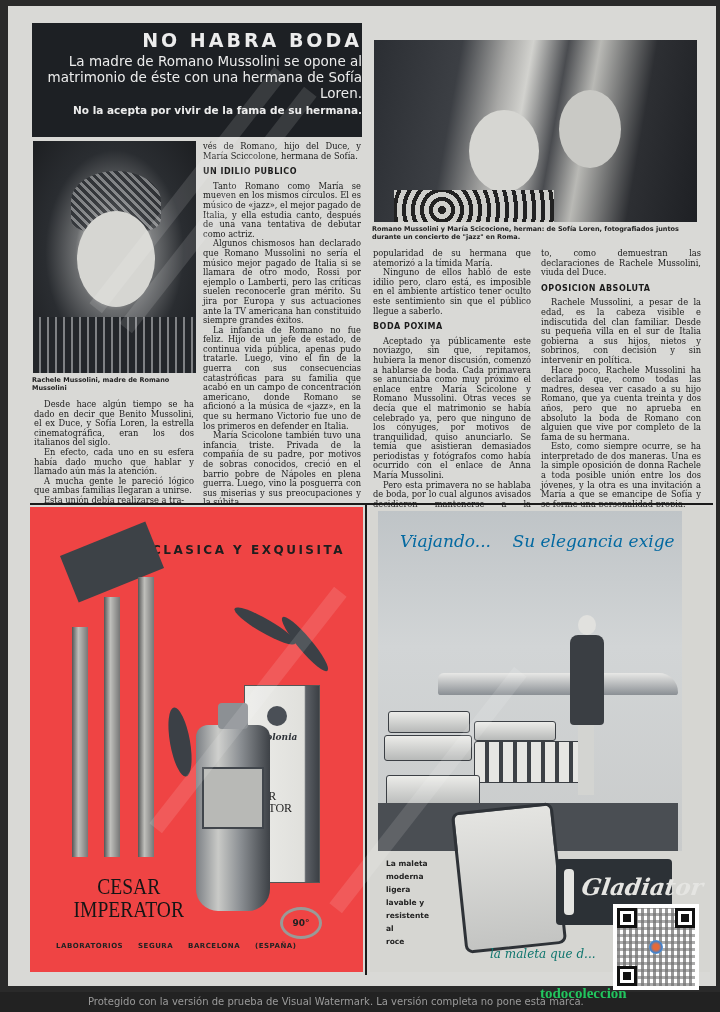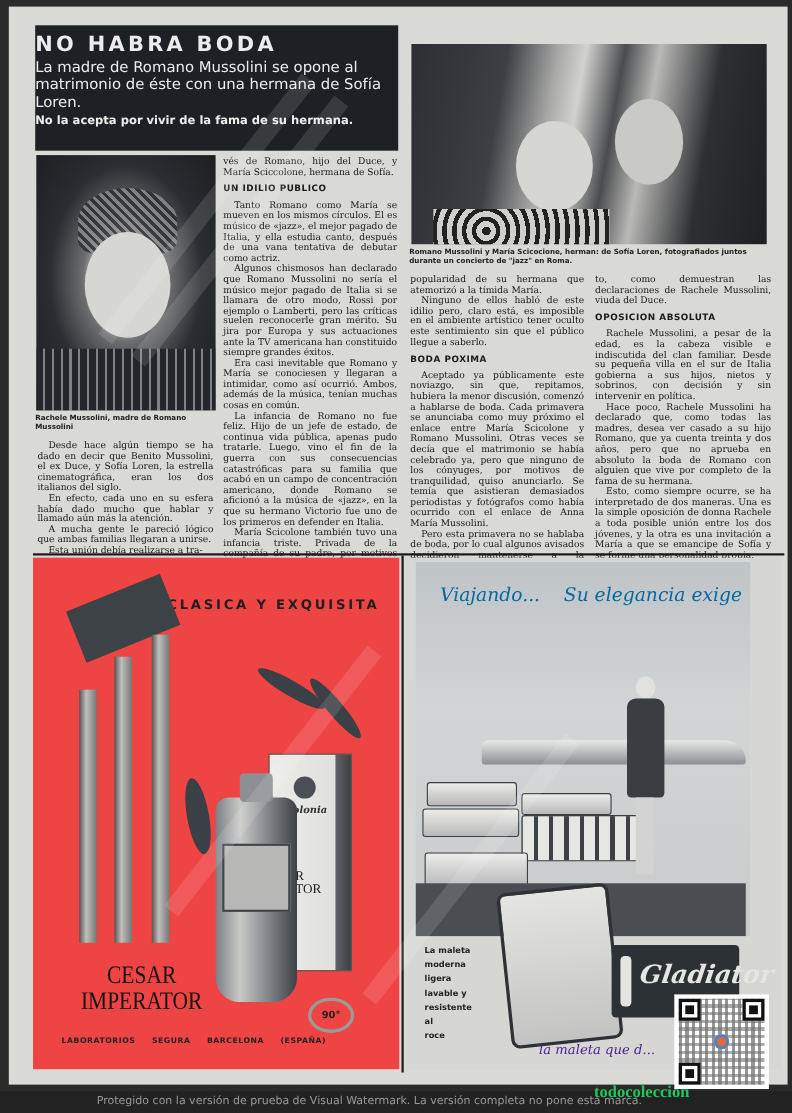--- a/index.html
+++ b/index.html
@@ -1,18 +1,18 @@
 <!DOCTYPE html>
 <html><head>
 <meta charset="utf-8">
 <style>
   html, body { margin: 0; padding: 0; }
   body { width: 720px; height: 1012px; background: #2a2a2a; position: relative; overflow: hidden; font-family: "DejaVu Serif", serif; }
   .page { position: absolute; left: 8px; top: 6px; width: 708px; height: 980px; background: #d9d9d6; }
-  .headline-box { position: absolute; left: 32px; top: 23px; width: 330px; height: 114px; background: #1d2024; color: #ececec; text-align: left; font-family: "DejaVu Sans", sans-serif; }
+  .headline-box { position: absolute; left: 32px; top: 23px; width: 330px; height: 114px; background: #1d2024; color: #ececec; text-align: right; font-family: "DejaVu Sans", sans-serif; }
   .headline-box .h1 { font-size: 19px; font-weight: bold; letter-spacing: 3px; margin-top: 6px; }
   .headline-box .h2 { font-size: 13.5px; font-weight: normal; line-height: 16px; margin-top: 2px; }
   .headline-box .h3 { font-size: 10.5px; font-weight: bold; margin-top: 3px; }
   .photo { position: absolute; overflow: hidden; }
   .photo-mother { left: 33px; top: 141px; width: 163px; height: 232px; background: radial-gradient(ellipse at 50% 48%, #c9c9c6 0 22%, #6c6e70 34%, #2a2d31 60%, #1b1d20 100%); }
   .photo-couple { left: 374px; top: 40px; width: 323px; height: 182px; background: linear-gradient(100deg, #2b2e33 0%, #3c3f44 25%, #a8a8a6 38%, #d2d2ce 45%, #4a4c50 55%, #b9b9b5 64%, #2d2f33 80%, #1e2024 100%); }
   .face { position: absolute; border-radius: 50%; background: #d6d6d2; }
   .caption { position: absolute; font-family: "DejaVu Sans", sans-serif; font-size: 6.5px; font-weight: bold; color: #222; line-height: 8px; }
   .col { position: absolute; font-size: 8.3px; line-height: 9.6px; color: #1a1a1a; text-align: justify; }
   .col p { margin: 0; text-indent: 10px; }
@@ -41,21 +41,21 @@
   .sky { position: absolute; left: 8px; top: 4px; width: 304px; height: 340px; background: linear-gradient(180deg, #bfc4c7 0, #d2d5d6 40%, #c9cbcb 100%); }
   .plane { position: absolute; left: 60px; top: 162px; width: 240px; height: 22px; background: linear-gradient(180deg, #e8e8e6 0, #8a8f94 100%); border-radius: 12px 40px 6px 6px; }
   .suitcase { position: absolute; background: linear-gradient(180deg, #ecece9 0, #b7b9b8 100%); border: 1px solid #3b3f44; border-radius: 3px; }
   .woman { position: absolute; left: 188px; top: 104px; width: 40px; height: 180px; }
   .woman .head { position: absolute; left: 12px; top: 0; width: 18px; height: 20px; border-radius: 50%; background: #e1e1de; }
   .woman .body { position: absolute; left: 4px; top: 20px; width: 34px; height: 90px; background: #3a3e43; border-radius: 8px 8px 4px 4px; }
   .woman .legs { position: absolute; left: 12px; top: 110px; width: 16px; height: 70px; background: #d3d4d1; }
   .maleta-text { position: absolute; left: 16px; top: 350px; font-family: "DejaVu Sans", sans-serif; font-size: 7.5px; font-weight: bold; color: #222; line-height: 13px; }
   .gladiator-box { position: absolute; left: 186px; top: 352px; width: 116px; height: 66px; background: #2c3136; border-radius: 4px; }
   .gladiator-box .gtxt { position: absolute; left: 26px; top: 14px; font-family: "DejaVu Serif", serif; font-style: italic; font-weight: bold; font-size: 23px; color: #e5e5e2; transform: skewX(-8deg); }
-  .tagline { position: absolute; left: 120px; top: 440px; font-family: "DejaVu Serif", serif; font-style: italic; font-size: 12px; color: #4c1d95; }
+  .tagline { position: absolute; left: 120px; top: 440px; font-family: "DejaVu Serif", serif; font-style: italic; font-size: 12px; color: #0f766e; }
   .qr { position: absolute; left: 613px; top: 904px; width: 86px; height: 86px; background: #fff; }
   .qr .fp { position: absolute; width: 14px; height: 14px; border: 3px solid #111; background: #fff; }
   .qr .fp::after { content: ""; position: absolute; left: 3px; top: 3px; width: 8px; height: 8px; background: #111; }
   .qr .dots { position: absolute; left: 4px; top: 4px; width: 78px; height: 78px; background-image: repeating-linear-gradient(90deg, rgba(0,0,0,0.75) 0 3px, transparent 3px 6px), repeating-linear-gradient(0deg, rgba(0,0,0,0.6) 0 3px, transparent 3px 7px); opacity: 0.55; }
   .qr .logo { position: absolute; left: 36px; top: 36px; width: 14px; height: 14px; border-radius: 50%; background: radial-gradient(circle, #e46a3a 0 30%, #3a82d0 60%, #e0e0e0 100%); }
   .wm-bar { position: absolute; left: 0; top: 992px; width: 720px; height: 20px; background: #222; }
   .wm-text { position: absolute; left: 88px; top: 996px; font-family: "DejaVu Sans", sans-serif; font-size: 10px; color: #9a9a9a; }
   .wm-brand { position: absolute; left: 540px; top: 985px; font-family: Liberation Serif, serif; font-size: 15px; font-weight: bold; color: #22c55e; }
   .stripe-wm { position: absolute; width: 16px; height: 300px; background: rgba(255,255,255,0.12); transform: rotate(38deg); pointer-events: none; }
 </style>
@@ -89,21 +89,20 @@
   <p>En efecto, cada uno en su esfera había dado mucho que hablar y llamado aún más la atención.</p>
   <p>A mucha gente le pareció lógico que ambas familias llegaran a unirse.</p>
   <p>Esta unión debía realizarse a tra-</p>
 </div>
 
 <div class="col" style="left:203px;top:142px;width:158px;">
   <p style="text-indent:0">vés de Romano, hijo del Duce, y María Sciccolone, hermana de Sofía.</p>
   <div class="sub">UN IDILIO PUBLICO</div>
   <p>Tanto Romano como María se mueven en los mismos círculos. El es músico de «jazz», el mejor pagado de Italia, y ella estudia canto, después de una vana tentativa de debutar como actriz.</p>
   <p>Algunos chismosos han declarado que Romano Mussolini no sería el músico mejor pagado de Italia si se llamara de otro modo, Rossi por ejemplo o Lamberti, pero las críticas suelen reconocerle gran mérito. Su jira por Europa y sus actuaciones ante la TV americana han constituido siempre grandes éxitos.</p>
-  <p>Era casi inevitable que Romano y María se conociesen y llegaran a intimidar, como así ocurrió. Ambos, además de la música, tenían muchas cosas en común.</p>
   <p>La infancia de Romano no fue feliz. Hijo de un jefe de estado, de continua vida pública, apenas pudo tratarle. Luego, vino el fin de la guerra con sus consecuencias catastróficas para su familia que acabó en un campo de concentración americano, donde Romano se aficionó a la música de «jazz», en la que su hermano Victorio fue uno de los primeros en defender en Italia.</p>
   <p>María Scicolone también tuvo una infancia triste. Privada de la compañía de su padre, por motivos de sobras conocidos, creció en el barrio pobre de Nápoles en plena guerra. Luego, vino la posguerra con sus miserias y sus preocupaciones y la súbita</p>
 </div>
 
 <div class="col" style="left:373px;top:249px;width:158px;">
   <p style="text-indent:0">popularidad de su hermana que atemorizó a la tímida María.</p>
   <p>Ninguno de ellos habló de este idilio pero, claro está, es imposible en el ambiente artístico tener oculto este sentimiento sin que el público llegue a saberlo.</p>
   <div class="sub">BODA POXIMA</div>
   <p>Aceptado ya públicamente este noviazgo, sin que, repitamos, hubiera la menor discusión, comenzó a hablarse de boda. Cada primavera se anunciaba como muy próximo el enlace entre María Scicolone y Romano Mussolini. Otras veces se decía que el matrimonio se había celebrado ya, pero que ninguno de los cónyuges, por motivos de tranquilidad, quiso anunciarlo. Se temía que asistieran demasiados periodistas y fotógrafos como había ocurrido con el enlace de Anna María Mussolini.</p>
   <p>Pero esta primavera no se hablaba de boda, por lo cual algunos avisados decidieron mantenerse a la expectativa, seguros de que era la ocasión más propicia para celebrar el matrimonio.</p>

